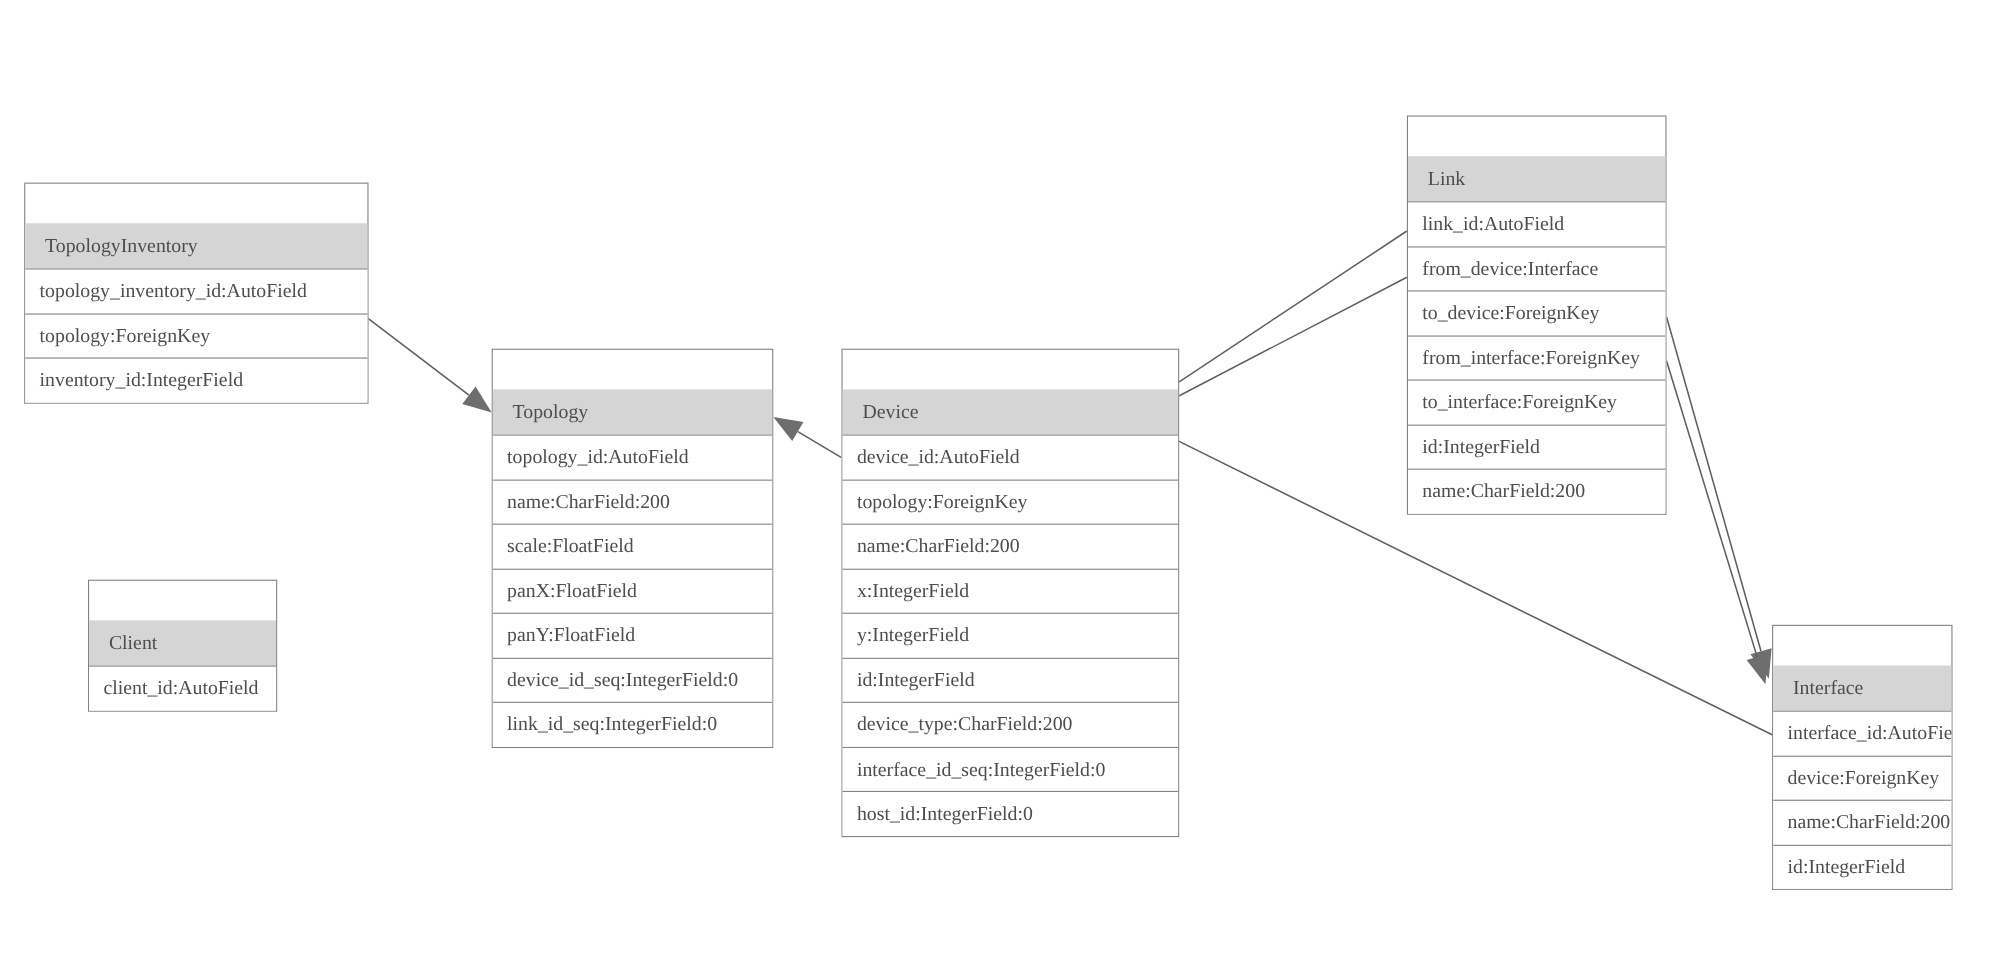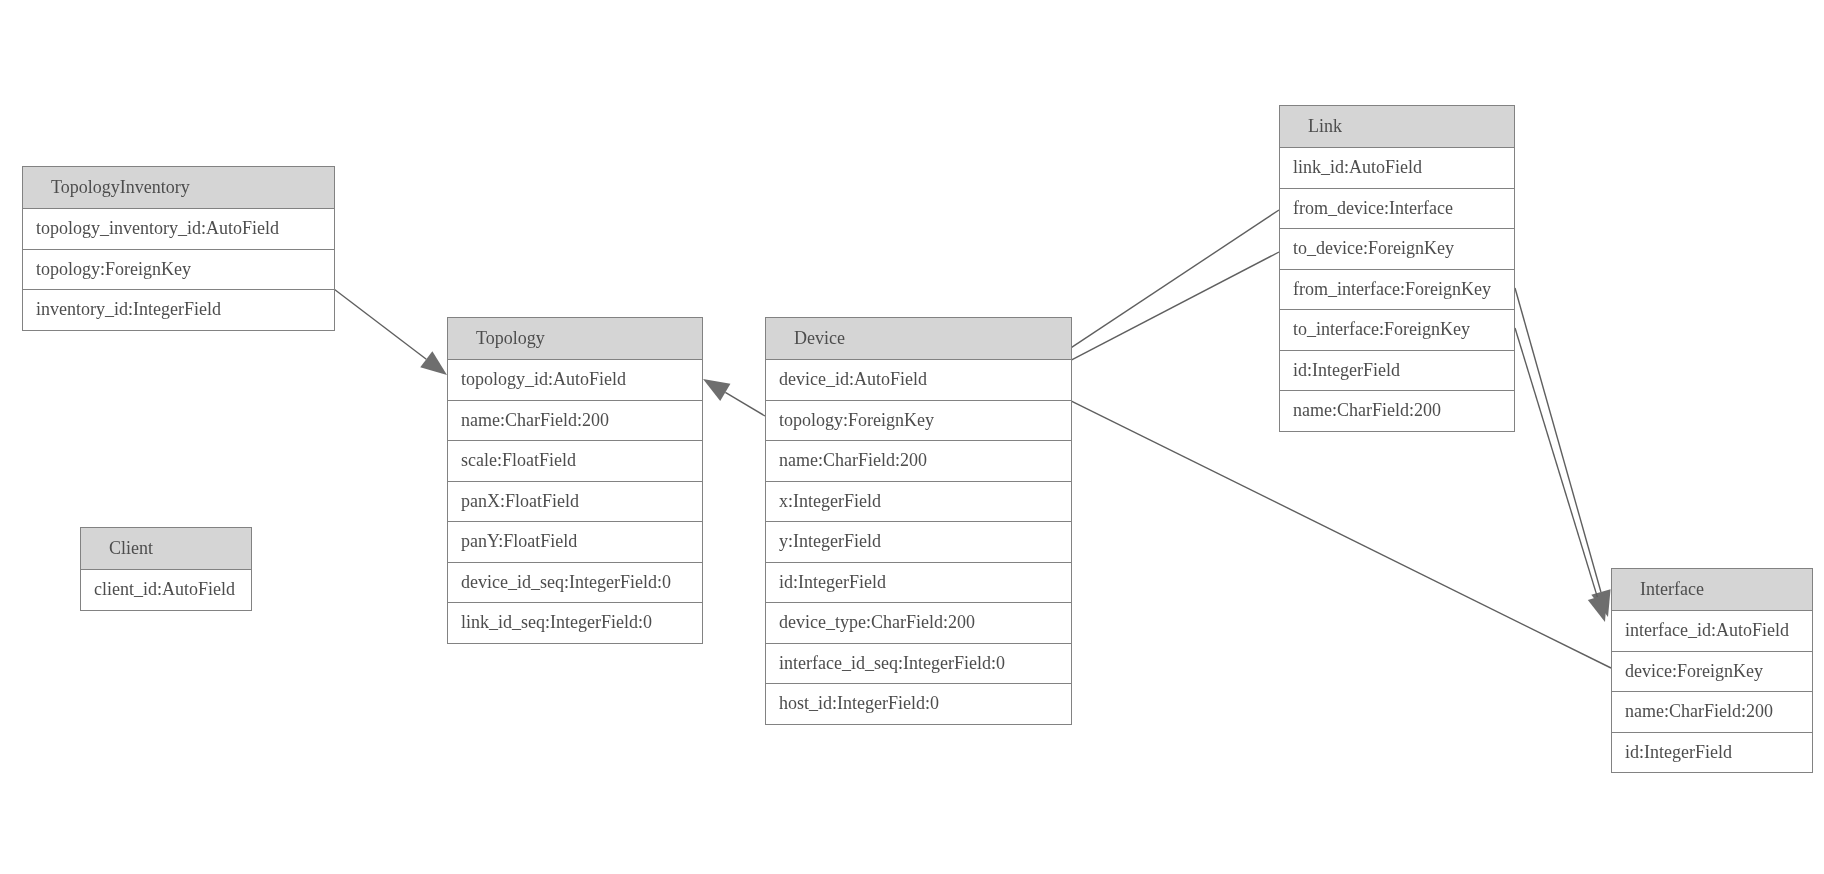--- a/index.html
+++ b/index.html
@@ -30,23 +30,24 @@
     border: 1.7px solid var(--border);
     background: #ffffff;
     color: var(--text);
     font-size: 18px;
   }
   .thead {
     box-sizing: border-box;
     height: 41px;
     background: var(--header);
     display: flex; align-items: center;
-    padding-left: 28px;
+    padding-left: 18px;
     white-space: nowrap;
     overflow: hidden;
+    margin-top: 36px;
   }
   .trow {
     box-sizing: border-box;
     height: 40.5px;
     border-top: 1.4px solid var(--border);
     display: flex; align-items: center;
     padding-left: 13px;
     white-space: nowrap;
     overflow: hidden;
     background: #ffffff;
@@ -108,21 +109,21 @@
       <div class="table" style="left: 1279px; top: 105px; width: 236px;">
         <div class="thead">Link</div>
         <div class="trow">link_id:AutoField</div>
         <div class="trow">from_device:Interface</div>
         <div class="trow">to_device:ForeignKey</div>
         <div class="trow">from_interface:ForeignKey</div>
         <div class="trow">to_interface:ForeignKey</div>
         <div class="trow">id:IntegerField</div>
         <div class="trow">name:CharField:200</div>
       </div>
-      <div class="table" style="left: 1611px; top: 568px; width: 202px;">
+      <div class="table" style="left: 1611px; top: 568px; width: 164px;">
         <div class="thead">Interface</div>
         <div class="trow">interface_id:AutoField</div>
         <div class="trow">device:ForeignKey</div>
         <div class="trow">name:CharField:200</div>
         <div class="trow">id:IntegerField</div>
       </div>
     </div>
 </div>
 
 </body></html>

